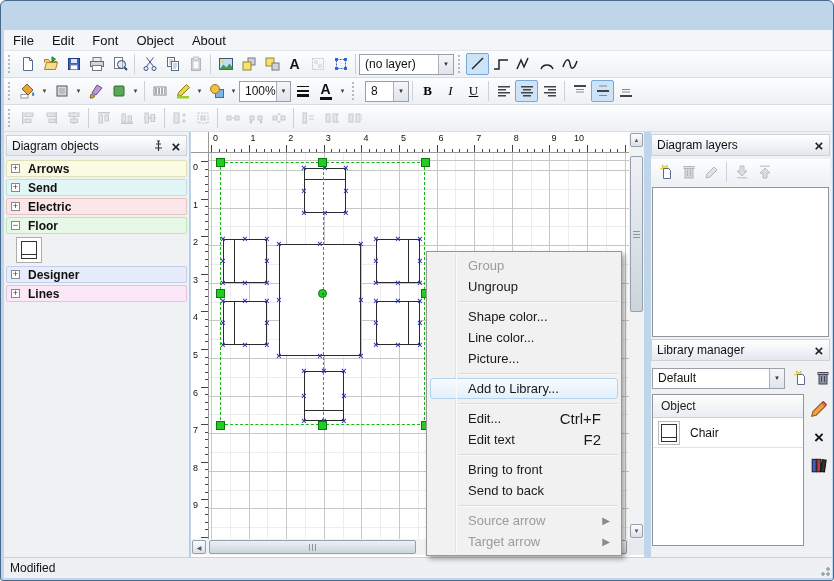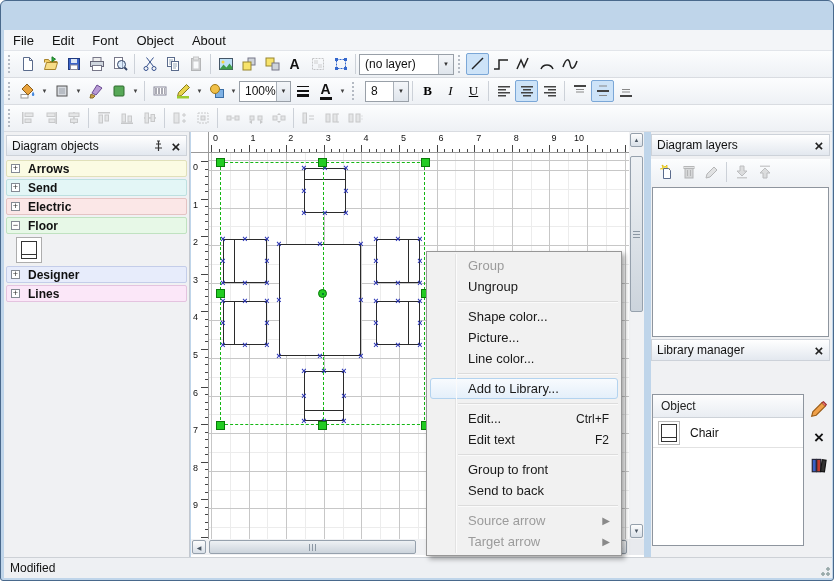--- a/index.html
+++ b/index.html
@@ -156,21 +156,21 @@
 
   
   .ctxmenu { position:absolute; left:425px; top:250px; width:196px; background:#f1f1f1;
              border:1px solid #979797; box-shadow:3px 3px 5px rgba(0,0,0,.35); z-index:100; padding:3px 0; }
   .ctxmenu::before { content:""; position:absolute; left:28px; top:2px; bottom:2px; width:1px; background:#e2e2e2; }
   .ctxmenu::after { content:""; position:absolute; left:29px; top:2px; bottom:2px; width:1px; background:#fbfbfb; }
   .mi { position:relative; height:21px; margin:0 3px; display:flex; align-items:center;
         font-size:13px; color:#1a1a1a; padding-left:37px; border:1px solid transparent; border-radius:3px; }
   .mi.dis { color:#9b9b9b; }
   .mi.hl { border-color:#b3d3ef; background:linear-gradient(#f8fbfe,#e4effa); }
-  .mi .sc { position:absolute; right:8px; font-size:12px; }
+  .mi .sc { position:absolute; right:16px; font-size:15px; }
   .mi .sub { position:absolute; right:7px; font-size:10px; color:#8a8a8a; }
   .msep { height:1px; background:#dcdcdc; margin:4px 3px 4px 31px; box-shadow:0 1px 0 #fafafa; }
 
   svg { display:block; }
 </style>
 </head>
 <body>
 
 <div class="window">
 
@@ -869,20 +869,39 @@
             <path d="M6 14h4V9h3L8 4 3 9h3z" fill="#b8bfc7" stroke="#778"></path>
           </svg>
         </div>
     </div>
     <div class="layers-list"></div>
 
     <div class="rp-header" style="top:207px">
       <span>Library manager</span>
       <span class="ph-btn ph-x" style="top:2px">×</span>
     </div>
+    <div class="lib-combo-row">
+      <div class="combo" style="width:133px">
+        <span>Default</span>
+        <span class="cdd"></span>
+      </div>
+      <div class="ibtn" style="margin-left:3px">
+          <svg width="16" height="16" viewBox="0 0 16 16">
+            <path d="M2 5l3-1-1-3 3 2 2-2v3l3 1-3 2" fill="#ffe95e" stroke="#d8b500" stroke-width=".7"></path>
+            <path d="M5.5 4.5h5l2 2v8h-7z" fill="#fff" stroke="#5a6b8c"></path>
+          </svg>
+        </div>
+      <div class="ibtn">
+          <svg width="16" height="16" viewBox="0 0 16 16">
+            <rect x="4" y="4" width="8" height="10" fill="#8d99a5" stroke="#445"></rect>
+            <rect x="3" y="2.5" width="10" height="2" fill="#aeb8c2" stroke="#445"></rect>
+            <path d="M6.5 6v6M9.5 6v6" stroke="#445"></path>
+          </svg>
+        </div>
+    </div>
     <div class="lib-list">
       <div class="lib-col-header">
           <span>Object</span>
         </div>
       <div id="libRows">
           <div class="lib-row">
             <div class="lib-icon-box">
               <div class="chair-glyph"></div>
             </div>
             <span>Chair</span>
@@ -917,41 +936,41 @@
         <span>Group</span>
       </div>
       <div class="mi">
         <span>Ungroup</span>
       </div>
       <div class="msep"></div>
       <div class="mi">
         <span>Shape color...</span>
       </div>
       <div class="mi">
+        <span>Line color...</span>
+      </div>
+      <div class="mi">
         <span>Picture...</span>
-      </div>
-      <div class="mi">
-        <span>Line color...</span>
       </div>
       <div class="msep"></div>
       <div class="mi hl">
         <span>Add to Library...</span>
       </div>
       <div class="msep"></div>
       <div class="mi">
         <span>Edit...</span>
         <span class="sc">Ctrl+F</span>
       </div>
       <div class="mi">
         <span>Edit text</span>
         <span class="sc">F2</span>
       </div>
       <div class="msep"></div>
       <div class="mi">
-        <span>Group to front</span>
+        <span>Bring to front</span>
       </div>
       <div class="mi">
         <span>Send to back</span>
       </div>
       <div class="msep"></div>
       <div class="mi dis">
         <span>Source arrow</span>
         <span class="sub">▶</span>
       </div>
       <div class="mi dis">

